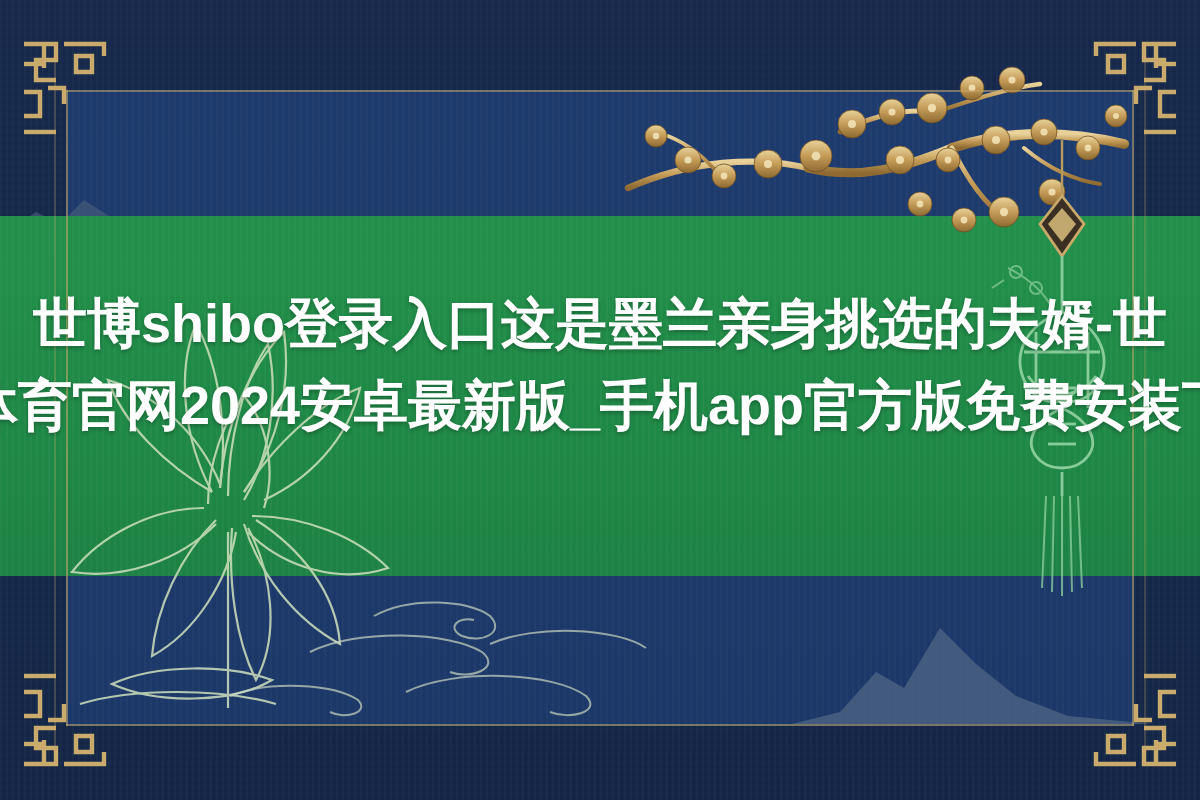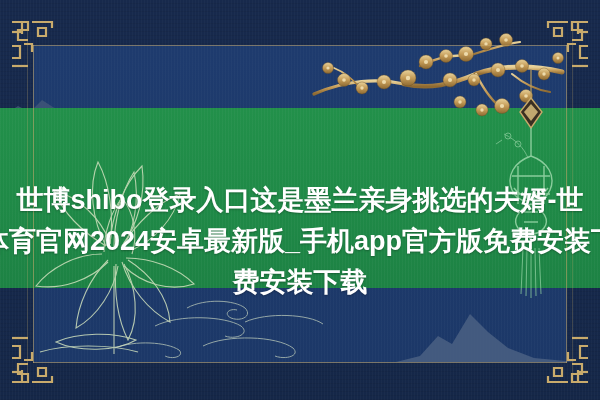--- a/index.html
+++ b/index.html
@@ -85,21 +85,21 @@
   .title-wrap {
     position: absolute;
     left: 0;
     top: 108px;
     width: 600px;
     height: 200px;
     display: flex;
     flex-direction: column;
     justify-content: flex-start;
     align-items: center;
-    padding-top: 72px;
+    padding-top: 34px;
     box-sizing: border-box;
   }
   .title-line {
     color: #ffffff;
     font-size: 27px;
     font-weight: bold;
     line-height: 41px;
     letter-spacing: 0px;
     white-space: nowrap;
     text-shadow: 0 1px 2px rgba(0,0,0,0.28);
@@ -328,16 +328,15 @@
         <path d="M4 28 H12 V40 H4"></path>
         <path d="M16 26 H24 V34"></path>
         <path d="M4 48 H20"></path>
       </g>
     </svg>
   </div>
 
   <div class="title-wrap">
     <div class="title-line">世博shibo登录入口这是墨兰亲身挑选的夫婿-世</div>
     <div class="title-line line-overflow">体育官网2024安卓最新版_手机app官方版免费安装下</div>
-    <div class="title-line">费安装下载</div>
   </div>
 
 </div>
 
 </body></html>

